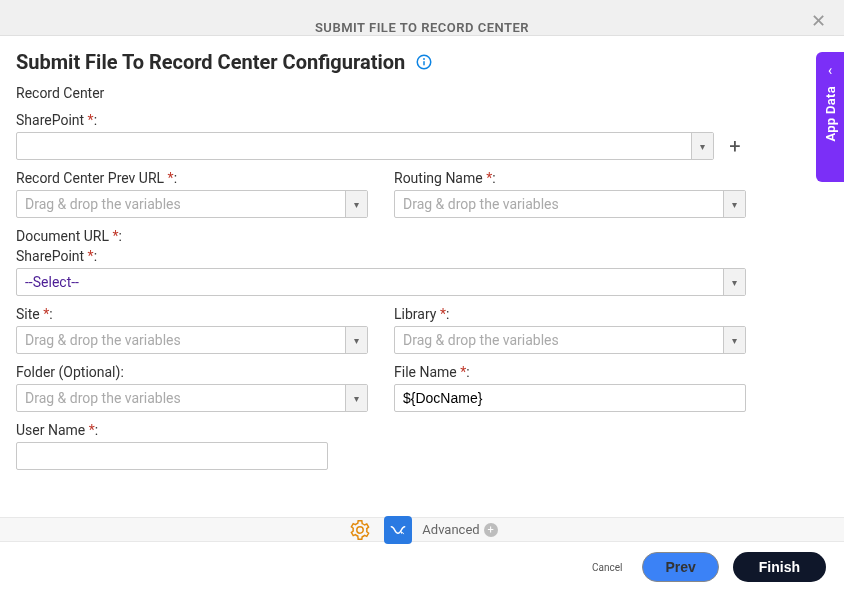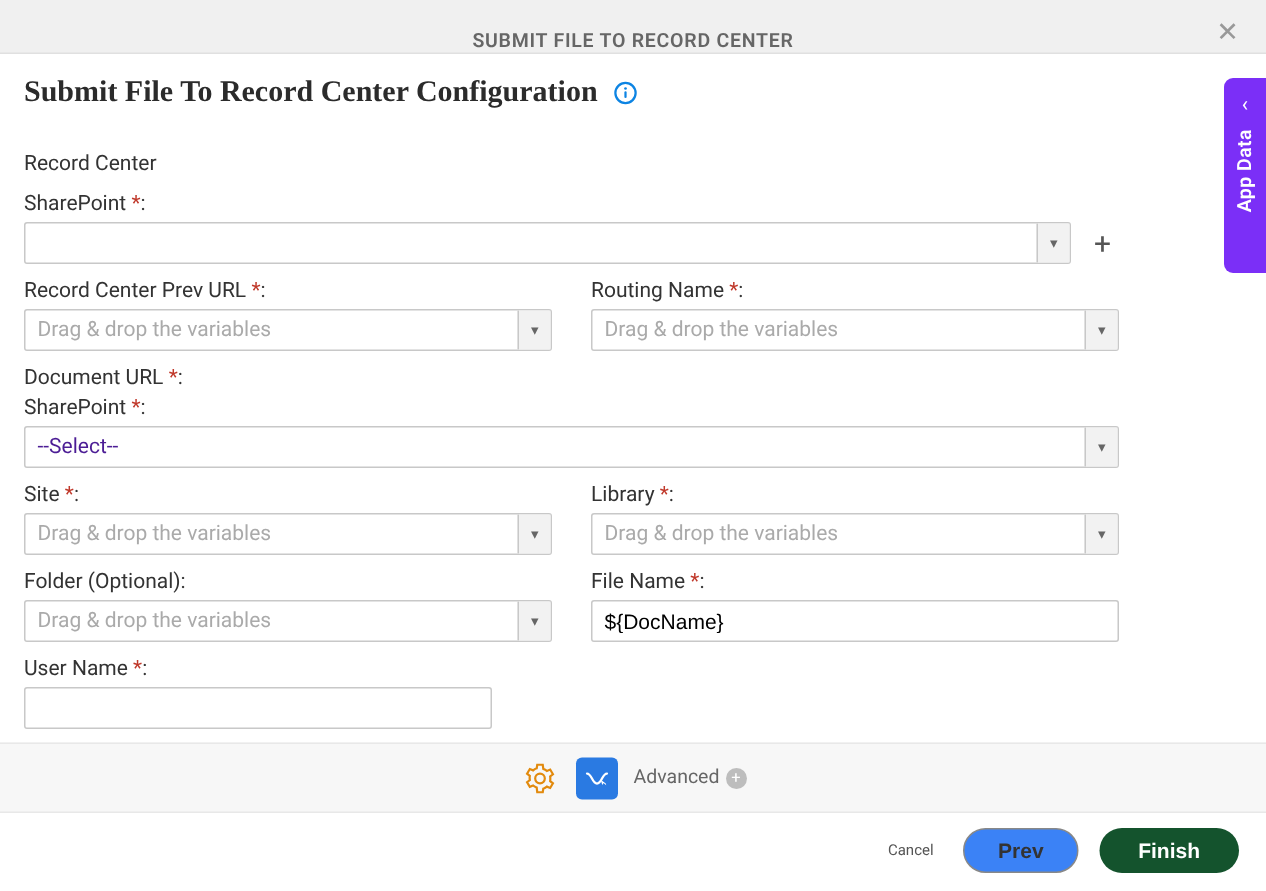--- a/index.html
+++ b/index.html
@@ -38,22 +38,21 @@
     cursor: pointer;
     padding: 2px 6px;
   }
   .content {
     padding: 14px 16px 6px 16px;
   }
   .page-title-row {
     display: flex;
     align-items: center;
     gap: 10px;
-    margin-bottom: 28px;
-    font-family: Liberation Serif, serif;
+    margin-bottom: 11px;
   }
   .page-title {
     font-size: 20px;
     font-weight: 700;
     color: #2b2b2b;
   }
   .info-icon svg { display: block; }
   .section-label {
     font-size: 14px;
     color: #333;
@@ -126,21 +125,21 @@
     max-width: 730px;
   }
   .small-input-row .input { max-width: 312px; }
   .bottom-bar {
     position: absolute;
     left: 0; right: 0;
     bottom: 52px;
     background: #f7f7f7;
     border-top: 1px solid #e8e8e8;
     border-bottom: 1px solid #e8e8e8;
-    height: 47px;
+    height: 25px;
     display: flex;
     align-items: center;
     justify-content: center;
     gap: 10px;
   }
   .gear-btn, .flow-btn {
     width: 28px; height: 28px;
     border-radius: 4px;
     display: flex; align-items: center; justify-content: center;
     cursor: pointer;
@@ -180,21 +179,21 @@
     background: #3b82f6;
     border-radius: 18px;
     padding: 6px 22px;
     font-size: 14px;
     cursor: pointer;
     font-weight: 600;
   }
   .btn-primary {
     border: none;
     color: #fff;
-    background: #14532d;
+    background: #0f172a;
     border-radius: 18px;
     padding: 7px 26px;
     font-size: 14px;
     font-weight: 700;
     cursor: pointer;
   }
   .side-tab {
     position: absolute;
     right: 0;
     top: 52px;

